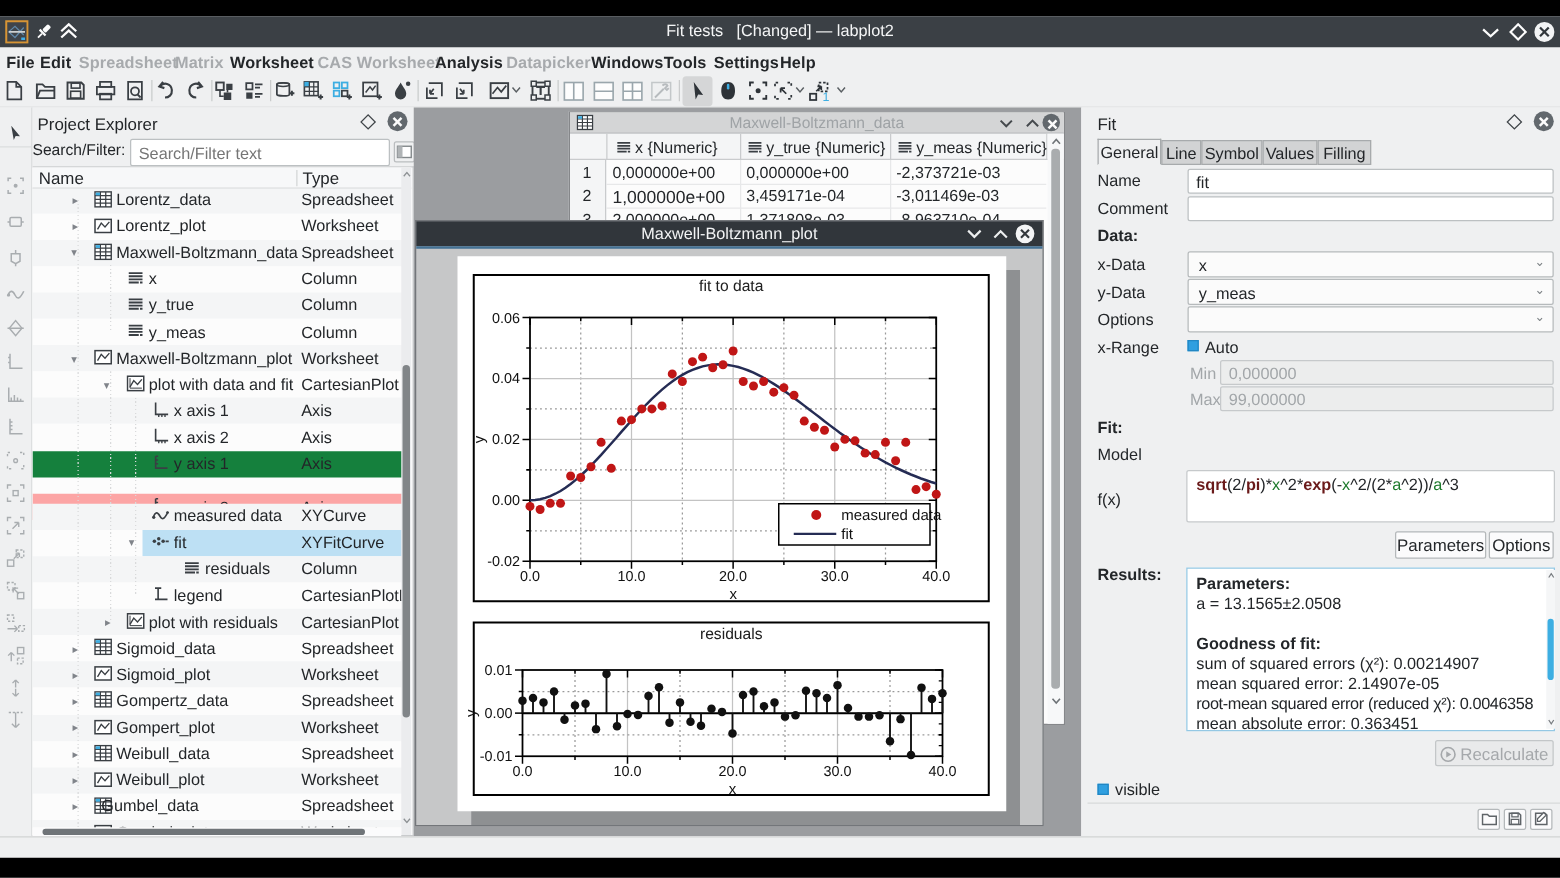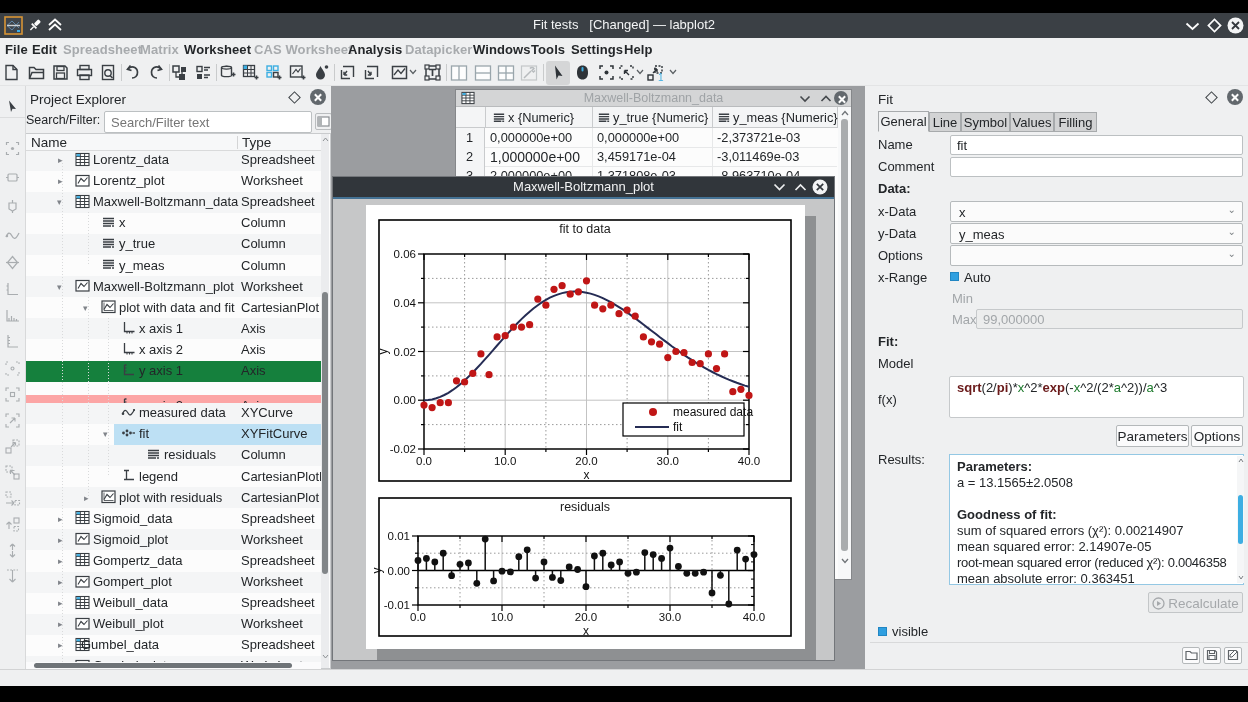--- a/index.html
+++ b/index.html
@@ -1012,29 +1012,30 @@
     <div class="flabel" style="top:118px">x-Data</div>
     <div class="fcombo" style="top:115px">x</div>
     <div class="flabel" style="top:140px">y-Data</div>
     <div class="fcombo" style="top:137px">y_meas</div>
     <div class="flabel" style="top:162px">Options</div>
     <div class="fcombo" style="top:159px"></div>
     <div class="flabel" style="top:184px">x-Range</div>
     <div class="chk" style="left:80px;top:186px"></div>
     <div class="flabel" style="left:94px;top:184px">Auto</div>
     <div class="flabel" style="left:82px;top:205px;color:#a2a6a9">Min</div>
+    <div class="fspin" style="top:202px">0,000000</div>
     <div class="flabel" style="left:82px;top:226px;color:#a2a6a9">Max</div>
     <div class="fspin" style="top:223px">99,000000</div>
     <div class="flabel" style="top:248px;font-weight:bold">Fit:</div>
     <div class="flabel" style="top:270px">Model</div>
     <div class="flabel" style="top:306px">f(x)</div>
     <div class="abs" style="left:79px;top:290px;width:295px;height:42px;background:#fff;border:1px solid #c6c9cb;border-radius:2px;padding:3px 0 0 7px;font-size:13px"><b style="color:#6a1a1a">sqrt</b>(2/<b style="color:#6a1a1a">pi</b>)*<span style="color:#1d7a2c">x</span>^2*<b style="color:#6a1a1a">exp</b>(-<span style="color:#1d7a2c">x</span>^2/(2*<span style="color:#1d7a2c">a</span>^2))/<span style="color:#1d7a2c">a</span>^3</div>
     <div class="btn" style="left:246px;top:339px;width:73px">Parameters</div>
     <div class="btn" style="left:321px;top:339px;width:52px">Options</div>
-    <div class="flabel" style="top:366px;font-weight:normal">Results:</div>
+    <div class="flabel" style="top:366px;font-weight:bold">Results:</div>
     <div id="results">
       <div style="top:4px;font-weight:bold">Parameters:</div>
       <div style="top:20px">a = 13.1565±2.0508</div>
       <div style="top:52px;font-weight:bold">Goodness of fit:</div>
       <div style="top:68px">sum of squared errors (χ²): 0.00214907</div>
       <div style="top:84px">mean squared error: 2.14907e-05</div>
       <div style="top:100px;letter-spacing:-0.3px">root-mean squared error (reduced χ²): 0.0046358</div>
       <div style="top:116px">mean absolute error: 0.363451</div>
       <div style="position:absolute;left:287px;top:1px;width:7px;height:127px;background:#f5f6f7"></div>
       <div style="position:absolute;left:288px;top:40px;width:5px;height:49px;background:#3daee2;border-radius:2.5px"></div>

